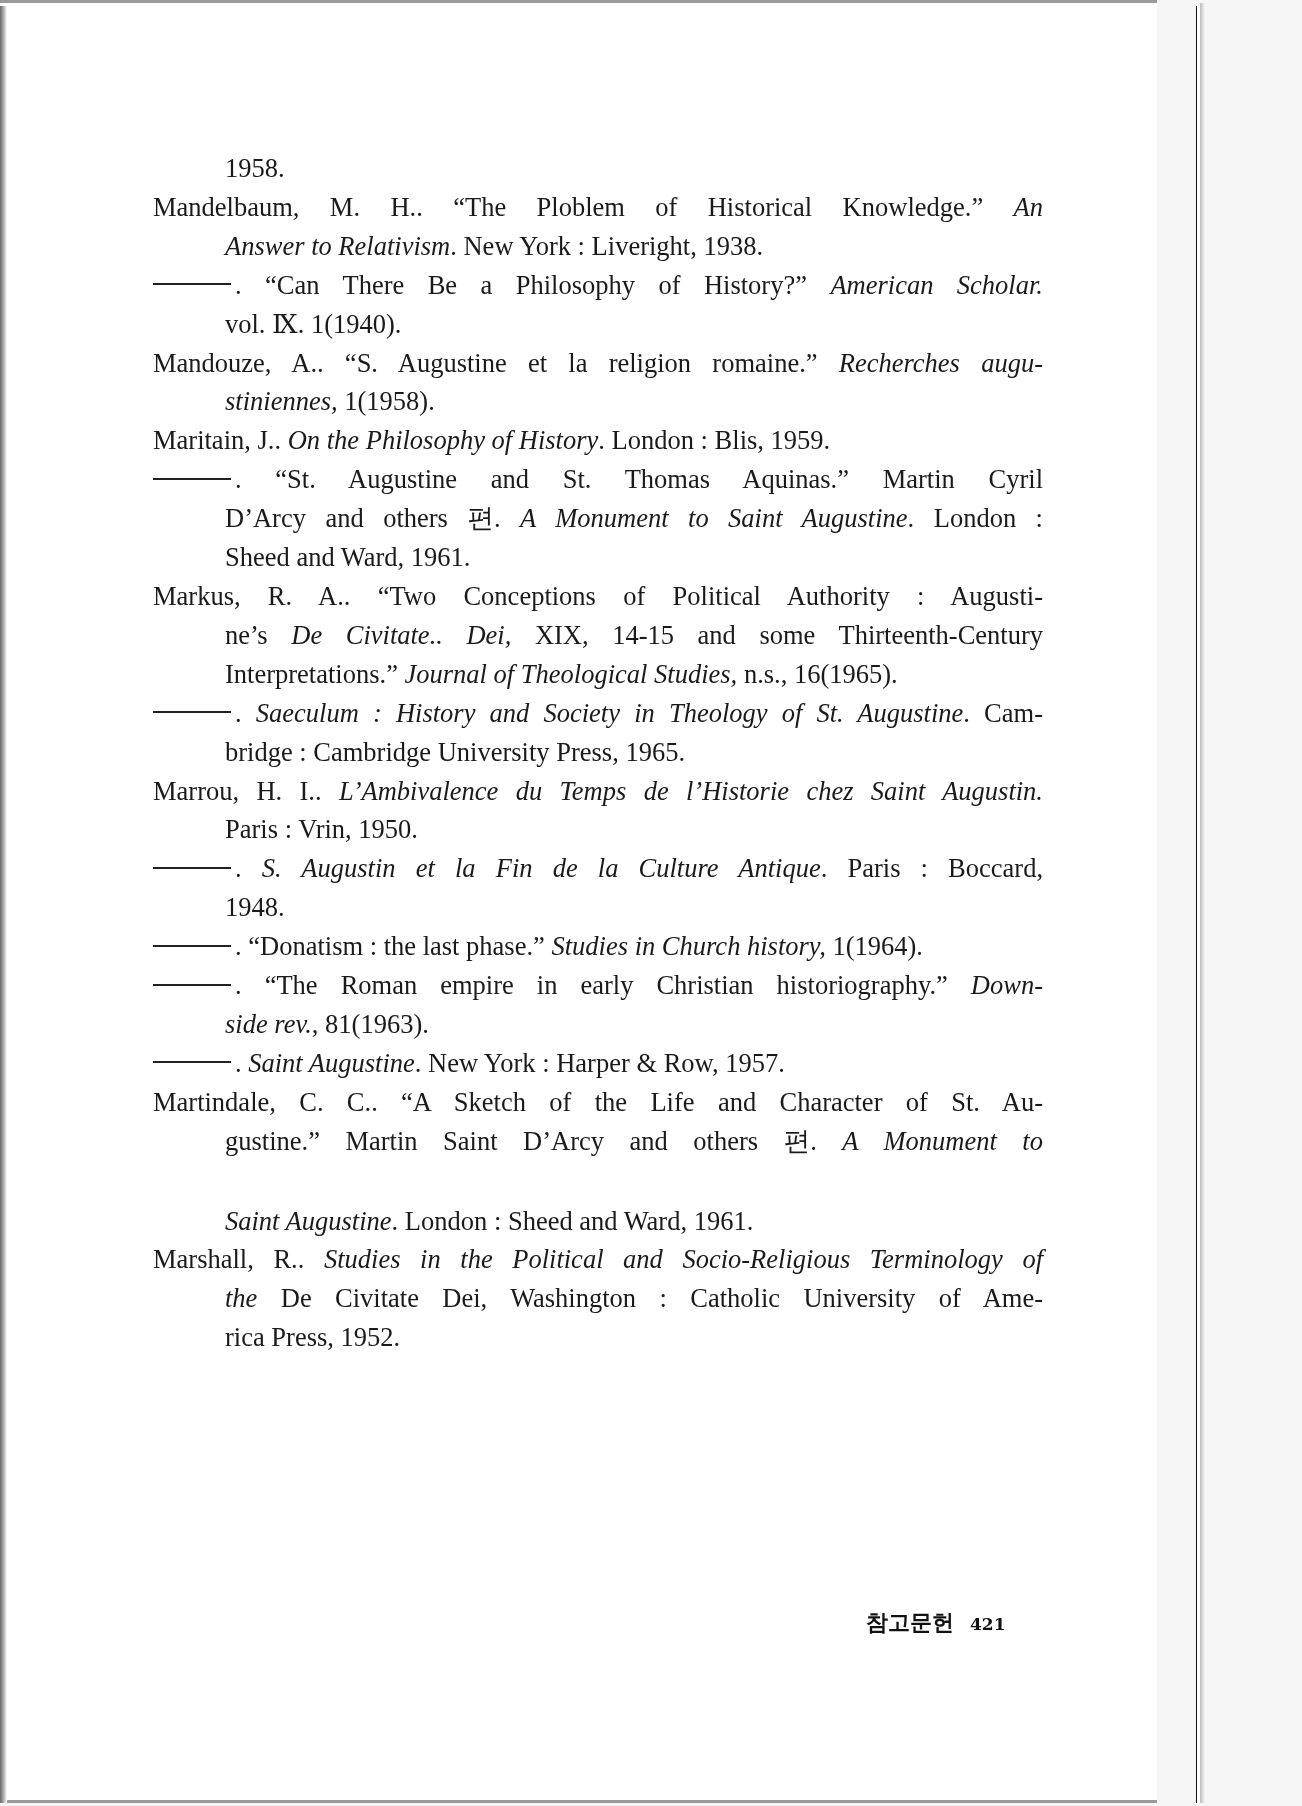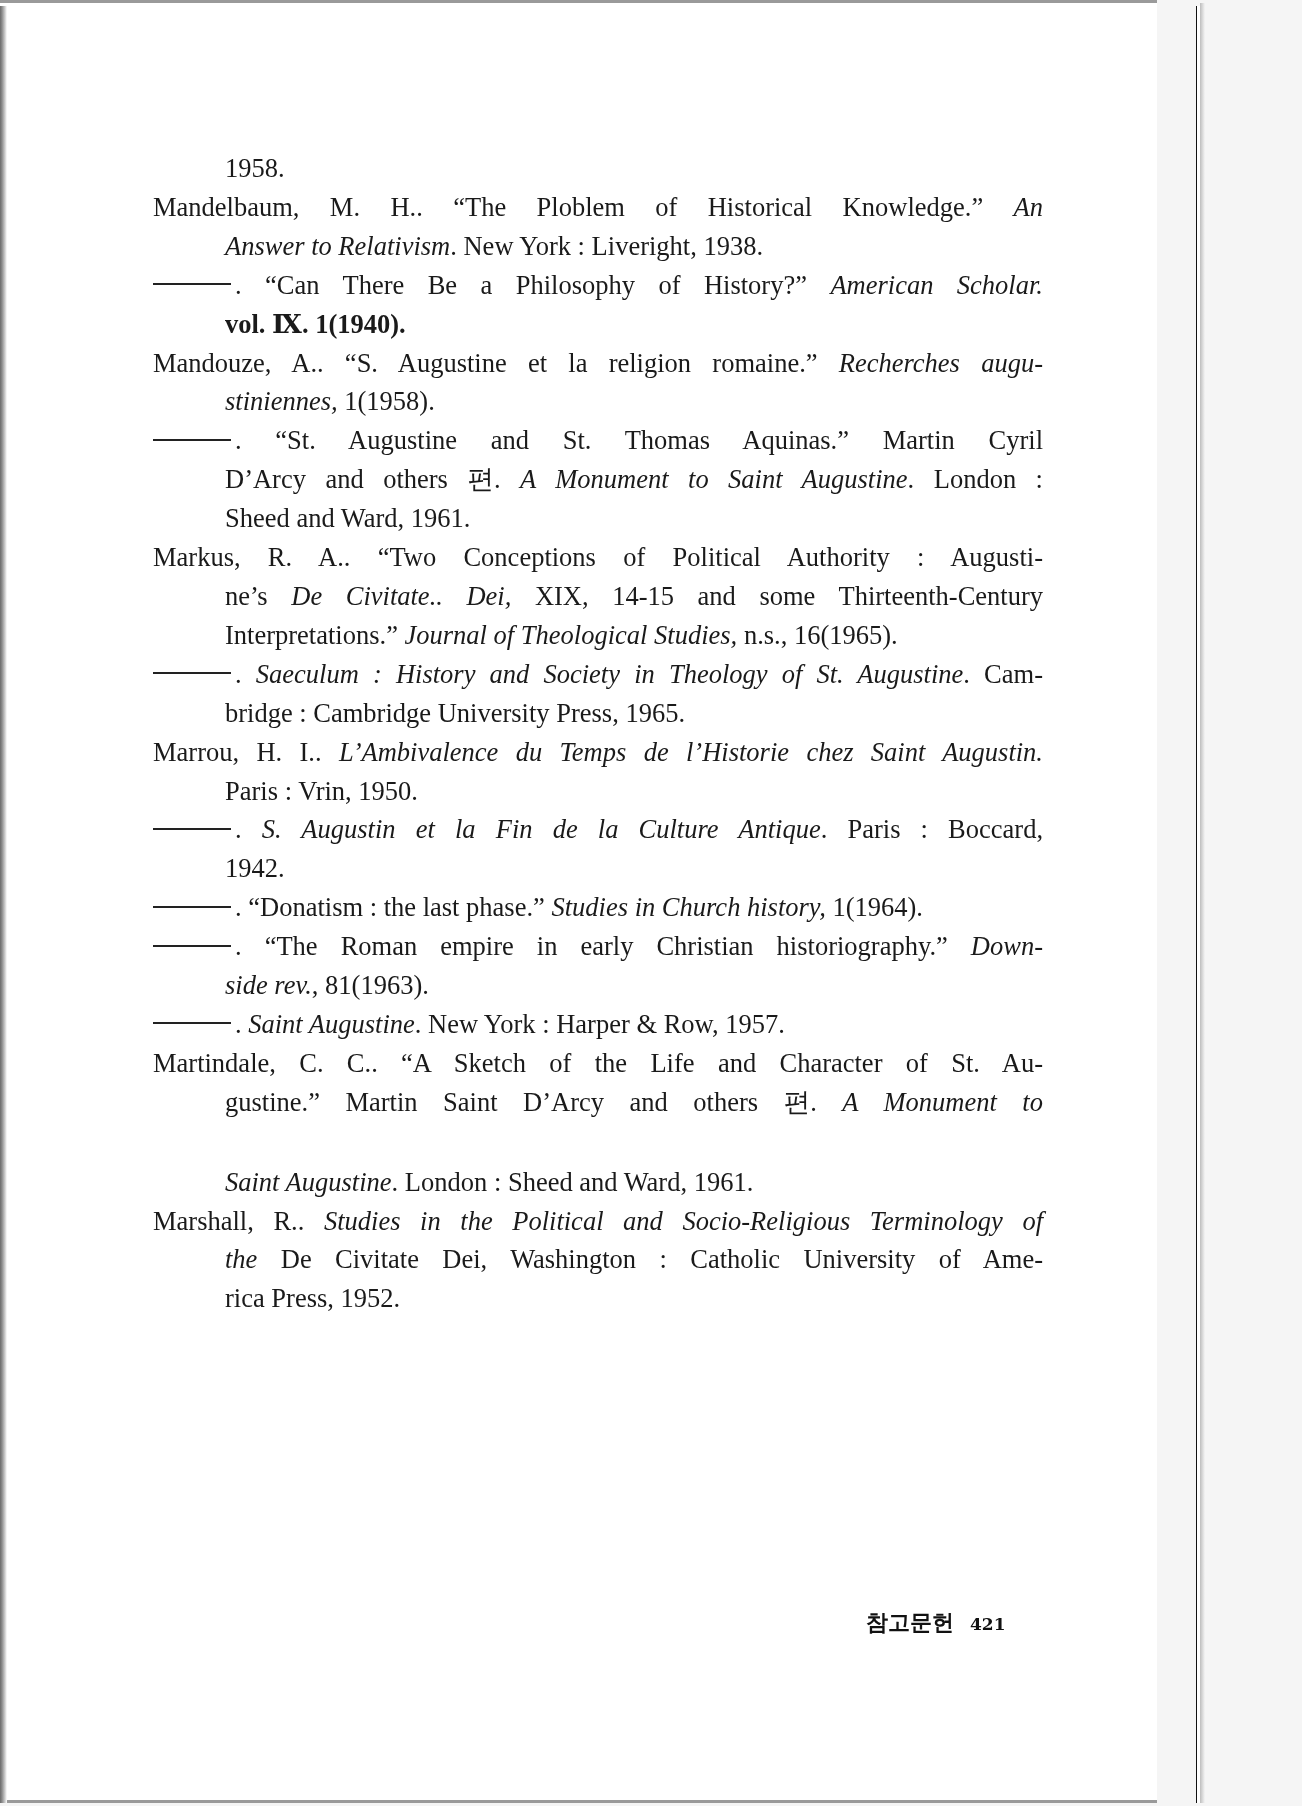--- a/index.html
+++ b/index.html
@@ -64,25 +64,28 @@
   <div class="content" id="content">
       <div class="entry cont">
         <span class="line" style="text-align: left; text-align-last: left;"><span>1958.</span></span>
       </div>
       <div class="entry">
         <span class="line" style="text-align: justify; text-align-last: justify;"><span>Mandelbaum, M. H.. “The Ploblem of Historical Knowledge.” </span><i>An</i></span>
         <span class="line" style="text-align: left; text-align-last: left; text-indent: 0px;"><i>Answer to Relativism</i><span>. New York : Liveright, 1938.</span></span>
       </div>
       <div class="entry">
         <span class="line" style="text-align: justify; text-align-last: justify;"><span class="dash"></span><span>. “Can There Be a Philosophy of History?” </span><i>American Scholar.</i></span>
-        <span class="line" style="text-align: right; text-align-last: left; text-indent: 0px; font-weight: bold;"><span>vol. Ⅸ. 1(1940).</span></span>
+        <span class="line" style="text-align: right; text-align-last: left; text-indent: 0px;"><span>vol. Ⅸ. 1(1940).</span></span>
       </div>
       <div class="entry">
         <span class="line" style="text-align: justify; text-align-last: justify;"><span>Mandouze, A.. “S. Augustine et la religion romaine.” </span><i>Recherches augu-</i></span>
         <span class="line" style="text-align: left; text-align-last: left; text-indent: 0px;"><i>stiniennes,</i><span> 1(1958).</span></span>
+      </div>
+      <div class="entry">
+        <span class="line" style="text-align: left; text-align-last: left;"><span>Maritain, J.. </span><i>On the Philosophy of History</i><span>. London : Blis, 1959.</span></span>
       </div>
       <div class="entry">
         <span class="line" style="text-align: justify; text-align-last: justify;"><span class="dash"></span><span>. “St. Augustine and St. Thomas Aquinas.” Martin Cyril</span></span>
         <span class="line" style="text-align: justify; text-align-last: justify; text-indent: 0px;"><span>D’Arcy and others 편. </span><i>A Monument to Saint Augustine</i><span>. London :</span></span>
         <span class="line" style="text-align: center; text-align-last: left; text-indent: 0px;"><span>Sheed and Ward, 1961.</span></span>
       </div>
       <div class="entry">
         <span class="line" style="text-align: justify; text-align-last: justify;"><span>Markus, R. A.. “Two Conceptions of Political Authority : Augusti-</span></span>
         <span class="line" style="text-align: justify; text-align-last: justify; text-indent: 0px;"><span>ne’s </span><i>De Civitate.. Dei,</i><span> XIX, 14-15 and some Thirteenth-Century</span></span>
         <span class="line" style="text-align: left; text-align-last: left; text-indent: 0px;"><span>Interpretations.” </span><i>Journal of Theological Studies,</i><span> n.s., 16(1965).</span></span>
@@ -90,21 +93,21 @@
       <div class="entry">
         <span class="line" style="text-align: justify; text-align-last: justify;"><span class="dash"></span><span>. </span><i>Saeculum : History and Society in Theology of St. Augustine</i><span>. Cam-</span></span>
         <span class="line" style="text-align: left; text-align-last: left; text-indent: 0px;"><span>bridge : Cambridge University Press, 1965.</span></span>
       </div>
       <div class="entry">
         <span class="line" style="text-align: justify; text-align-last: justify;"><span>Marrou, H. I.. </span><i>L’Ambivalence du Temps de l’Historie chez Saint Augustin.</i></span>
         <span class="line" style="text-align: left; text-align-last: left; text-indent: 0px;"><span>Paris : Vrin, 1950.</span></span>
       </div>
       <div class="entry">
         <span class="line" style="text-align: justify; text-align-last: justify;"><span class="dash"></span><span>. </span><i>S. Augustin et la Fin de la Culture Antique</i><span>. Paris : Boccard,</span></span>
-        <span class="line" style="text-align: left; text-align-last: left; text-indent: 0px;"><span>1942.</span></span>
+        <span class="line" style="text-align: left; text-align-last: left; text-indent: 0px;"><span>1948.</span></span>
       </div>
       <div class="entry">
         <span class="line" style="text-align: left; text-align-last: left;"><span class="dash"></span><span>. “Donatism : the last phase.” </span><i>Studies in Church history,</i><span> 1(1964).</span></span>
       </div>
       <div class="entry">
         <span class="line" style="text-align: justify; text-align-last: justify;"><span class="dash"></span><span>. “The Roman empire in early Christian historiography.” </span><i>Down-</i></span>
         <span class="line" style="text-align: left; text-align-last: left; text-indent: 0px;"><i>side rev.</i><span>, 81(1963).</span></span>
       </div>
       <div class="entry">
         <span class="line" style="text-align: left; text-align-last: left;"><span class="dash"></span><span>. </span><i>Saint Augustine</i><span>. New York : Harper &amp; Row, 1957.</span></span>

